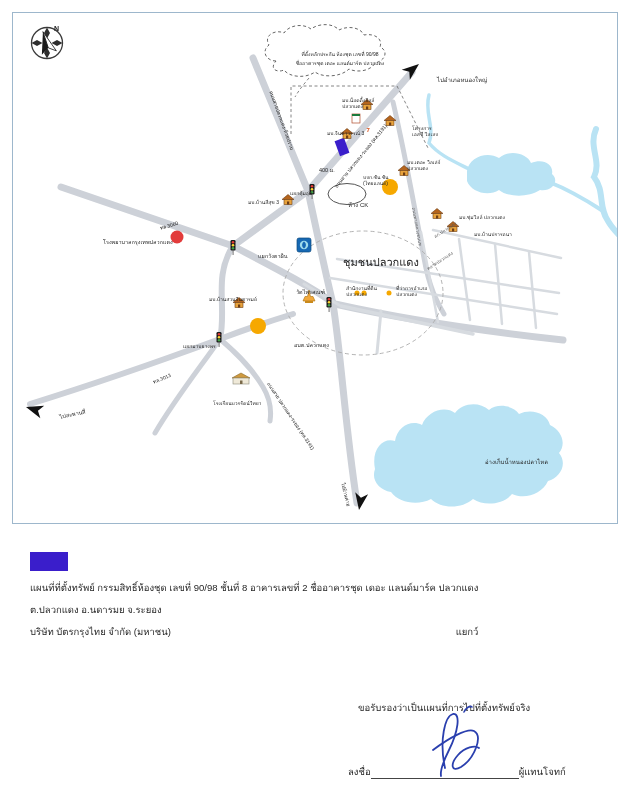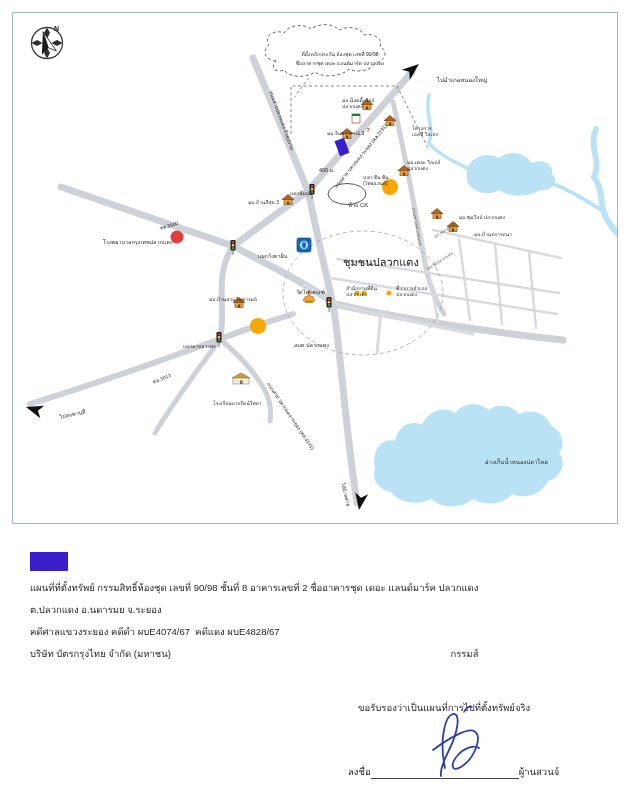--- a/index.html
+++ b/index.html
@@ -193,32 +193,31 @@
       <div class="maplabel" style="left: 333px; top: 469px; font-size: 5px; transform-origin: left top; transform: rotate(76deg);">ไปบ้านค่าย</div>
       <div class="maplabel" style="left: 472px; top: 446px; font-size: 6px;">อ่างเก็บน้ำหนองปลาไหล</div>
     </div>
 </div>
 
 <div class="legend-swatch"></div>
 
 <div class="docblock">
   <div class="docline">แผนที่ที่ตั้งทรัพย์ กรรมสิทธิ์ห้องชุด เลขที่ 90/98 ชั้นที่ 8 อาคารเลขที่ 2 ชื่ออาคารชุด เดอะ แลนด์มาร์ค ปลวกแดง</div>
   <div class="docline">ต.ปลวกแดง อ.นดารมย จ.ระยอง</div>
-  <div class="docline">คดีศาลแขวงระยอง คดีดำ ผบE4074/67  คดีแดง ผบE4828/67</div>
   <div class="party">
     <span class="pname">บริษัท บัตรกรุงไทย จำกัด (มหาชน)</span>
-    <span>กรรมส์</span>
+    <span>แยกว์</span>
   </div>
 </div>
 
 <div class="certify">ขอรับรองว่าเป็นแผนที่การไปที่ตั้งทรัพย์จริง</div>
 
 <svg class="sig-svg" width="120" height="90" viewBox="0 0 120 90">
   <path d="M45,68 C39,40 45,16 53,14 C61,13 58,32 49,50 C43,62 40,70 41,76" fill="none" stroke="var(--c-sign-ink,#2a3fae)" stroke-width="1.8" stroke-linecap="round"></path>
   <path d="M33,50 C49,38 67,28 74,31 C83,36 75,58 61,67 C51,73 50,64 58,55 C65,47 75,45 79,48" fill="none" stroke="var(--c-sign-ink,#2a3fae)" stroke-width="1.8" stroke-linecap="round"></path>
   <path d="M64,12 C66,8 70,5 72,7" fill="none" stroke="var(--c-sign-ink,#2a3fae)" stroke-width="1.6" stroke-linecap="round"></path>
 </svg>
 
 <div class="signrow">
   <span>ลงชื่อ</span>
     <span class="sigline"></span>
-    <span>ผู้านสวนจ์</span>
+    <span>ผู้แทนโจทก์</span>
 </div>
 
 </body></html>

